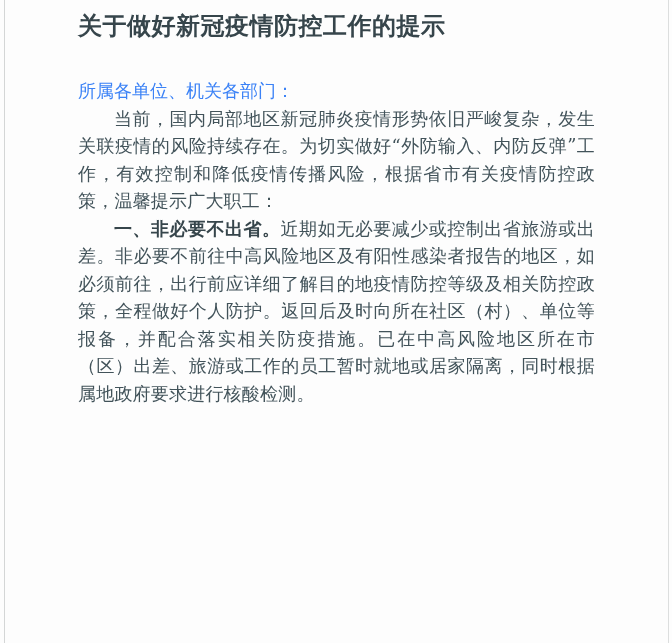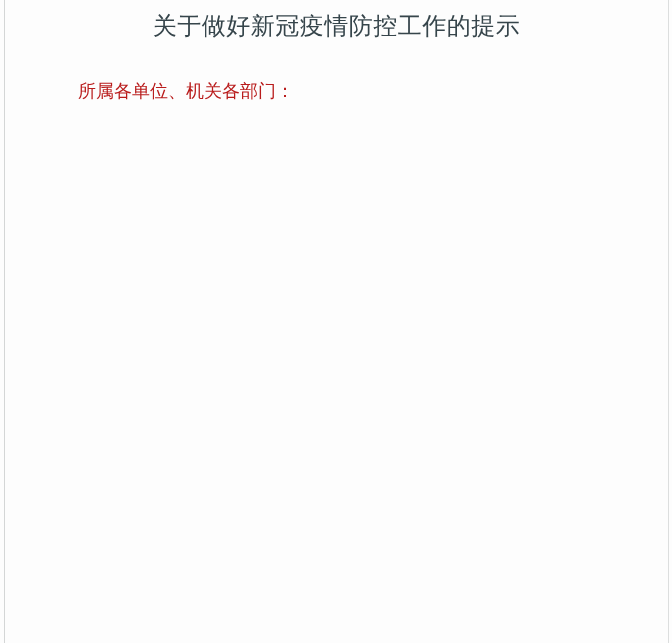--- a/index.html
+++ b/index.html
@@ -29,33 +29,33 @@
   .scan-line.left  { left: 4px; }
   .scan-line.right { left: 668px; background: #dcdede; }
   .content {
     position: absolute;
     left: 78px;
     top: 0;
     width: 517px;
   }
   .doc-title {
     margin: 11px 0 16px 0;
-    text-align: center;
+    text-align: left;
     font-family: "DejaVu Sans", sans-serif;
-    font-weight: normal;
+    font-weight: bold;
     font-size: 24px;
     line-height: 30px;
     letter-spacing: 0.5px;
     color: #36454b;
   }
   .salutation {
     margin: 36px 0 0 0;
     font-size: 18px;
     line-height: 27.5px;
-    color: #b91c1c;
+    color: #3b82f6;
   }
   .para {
     margin: 0;
     font-size: 18px;
     line-height: 27.5px;
     color: #42535a;
     text-align: justify;
     text-indent: 2em;
     letter-spacing: 0.2px;
   }
@@ -70,16 +70,18 @@
 
 <div class="page">
   <div class="scan-line left"></div>
   <div class="scan-line right"></div>
 
   <div class="content">
     <h1 class="doc-title">关于做好新冠疫情防控工作的提示</h1>
 
     <p class="salutation">所属各单位、机关各部门：</p>
 
+    <p class="para"><span class="lead"></span><span>当前，国内局部地区新冠肺炎疫情形势依旧严峻复杂，发生关联疫情的风险持续存在。为切实做好“外防输入、内防反弹”工作，有效控制和降低疫情传播风险，根据省市有关疫情防控政策，温馨提示广大职工：</span></p>
 
+    <p class="para"><span class="lead">一、非必要不出省。</span><span>近期如无必要减少或控制出省旅游或出差。非必要不前往中高风险地区及有阳性感染者报告的地区，如必须前往，出行前应详细了解目的地疫情防控等级及相关防控政策，全程做好个人防护。返回后及时向所在社区（村）、单位等报备，并配合落实相关防疫措施。已在中高风险地区所在市（区）出差、旅游或工作的员工暂时就地或居家隔离，同时根据属地政府要求进行核酸检测。</span></p>
 
   </div>
 </div>
 
 </body></html>

